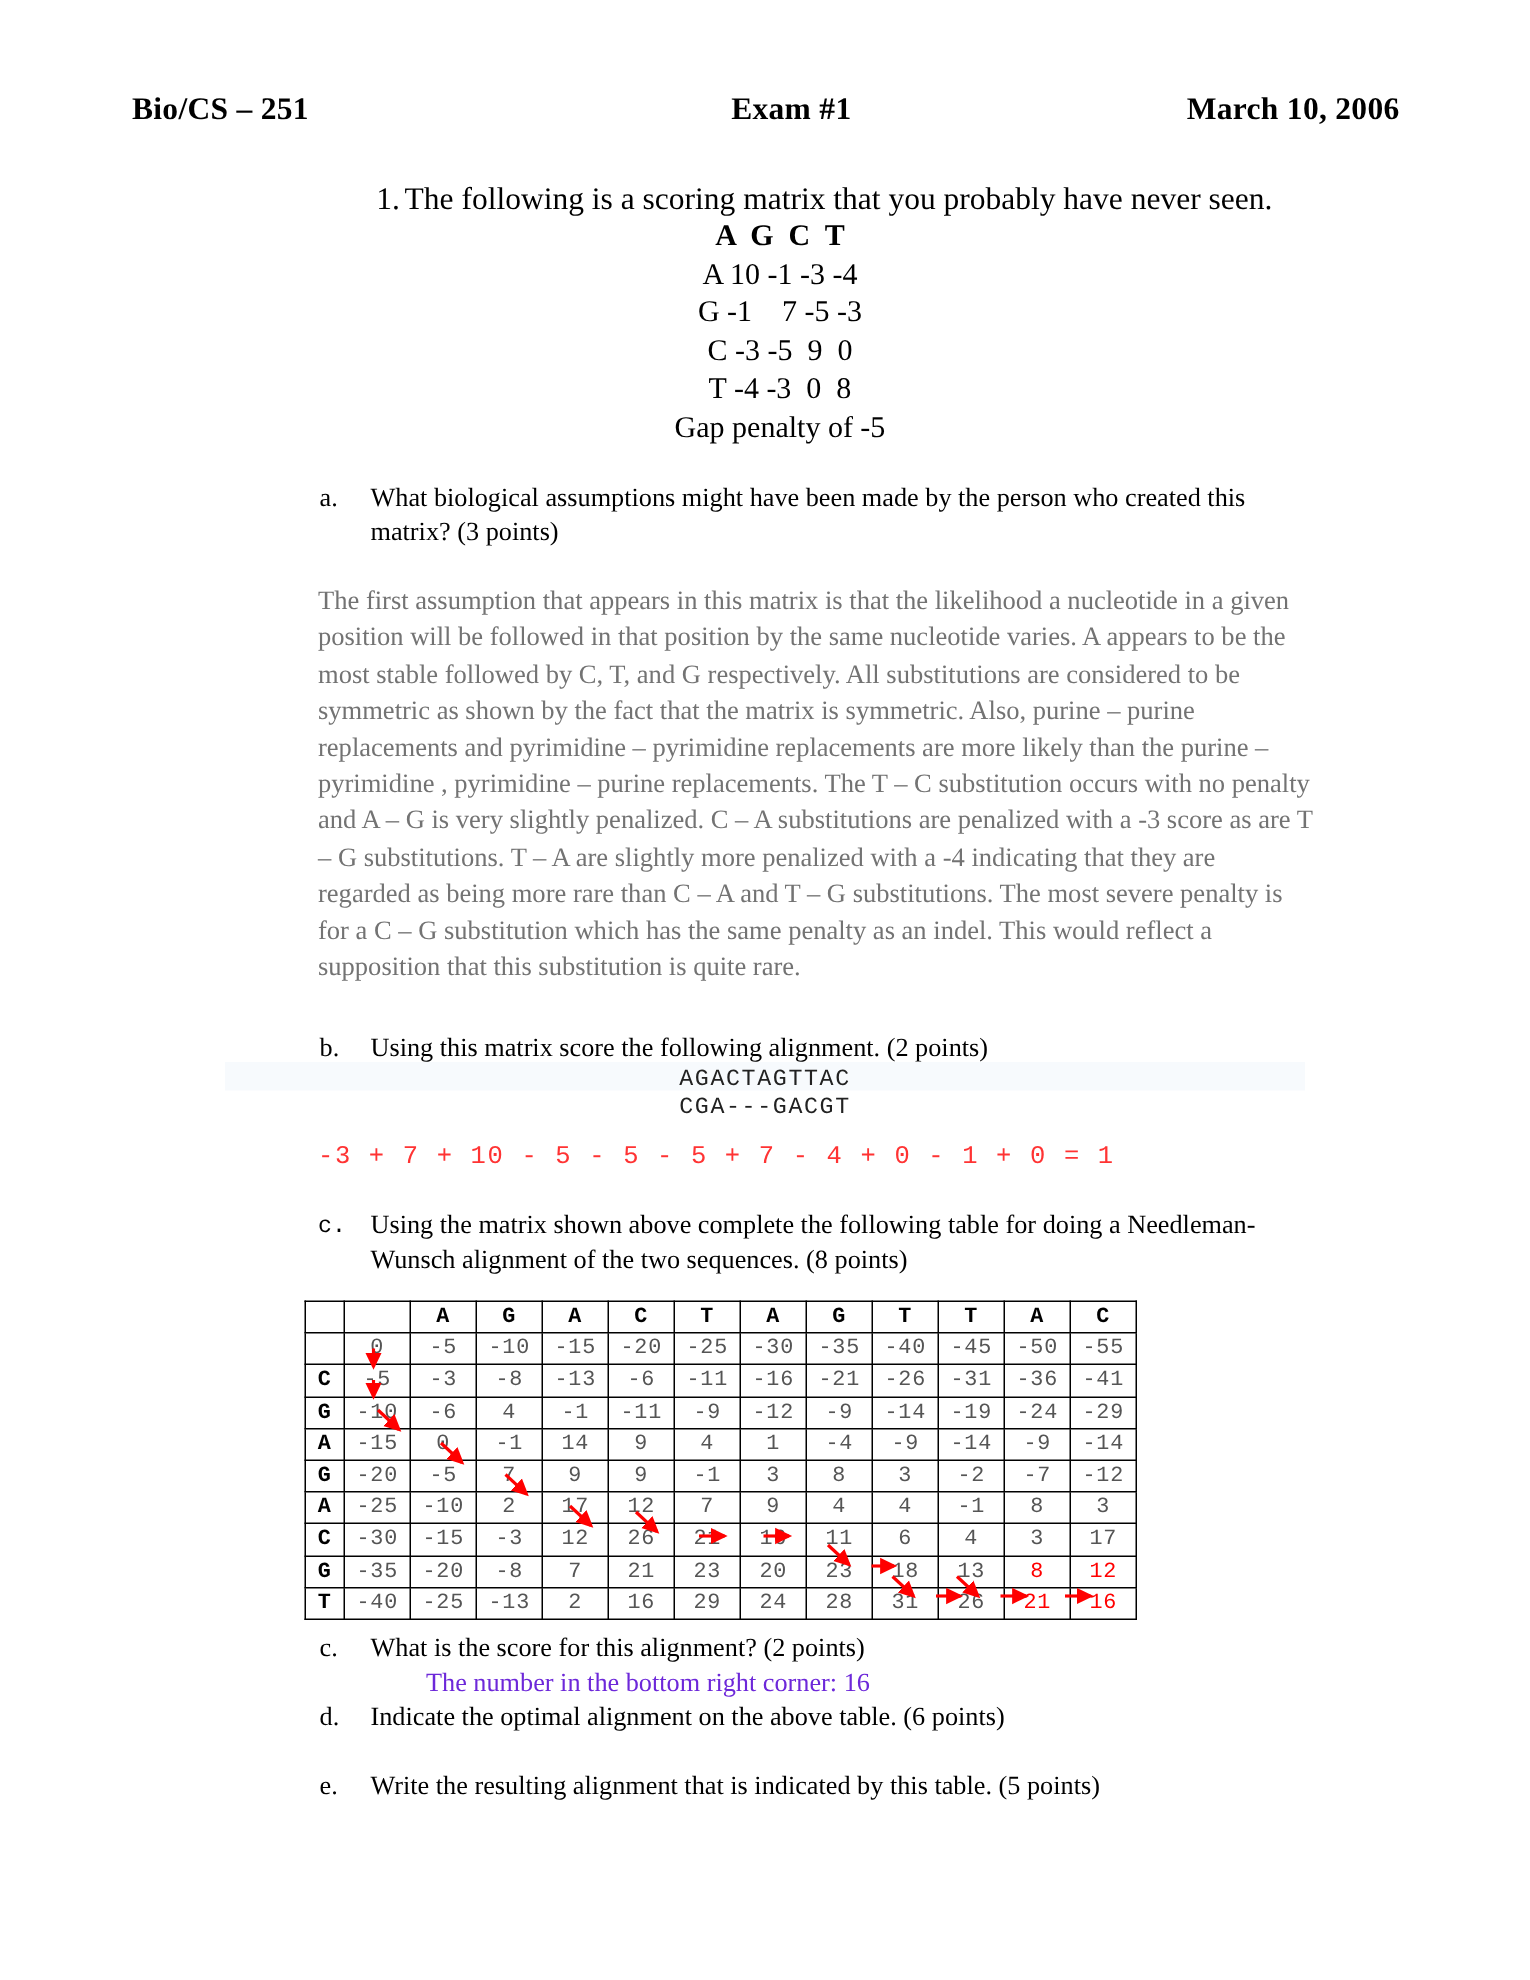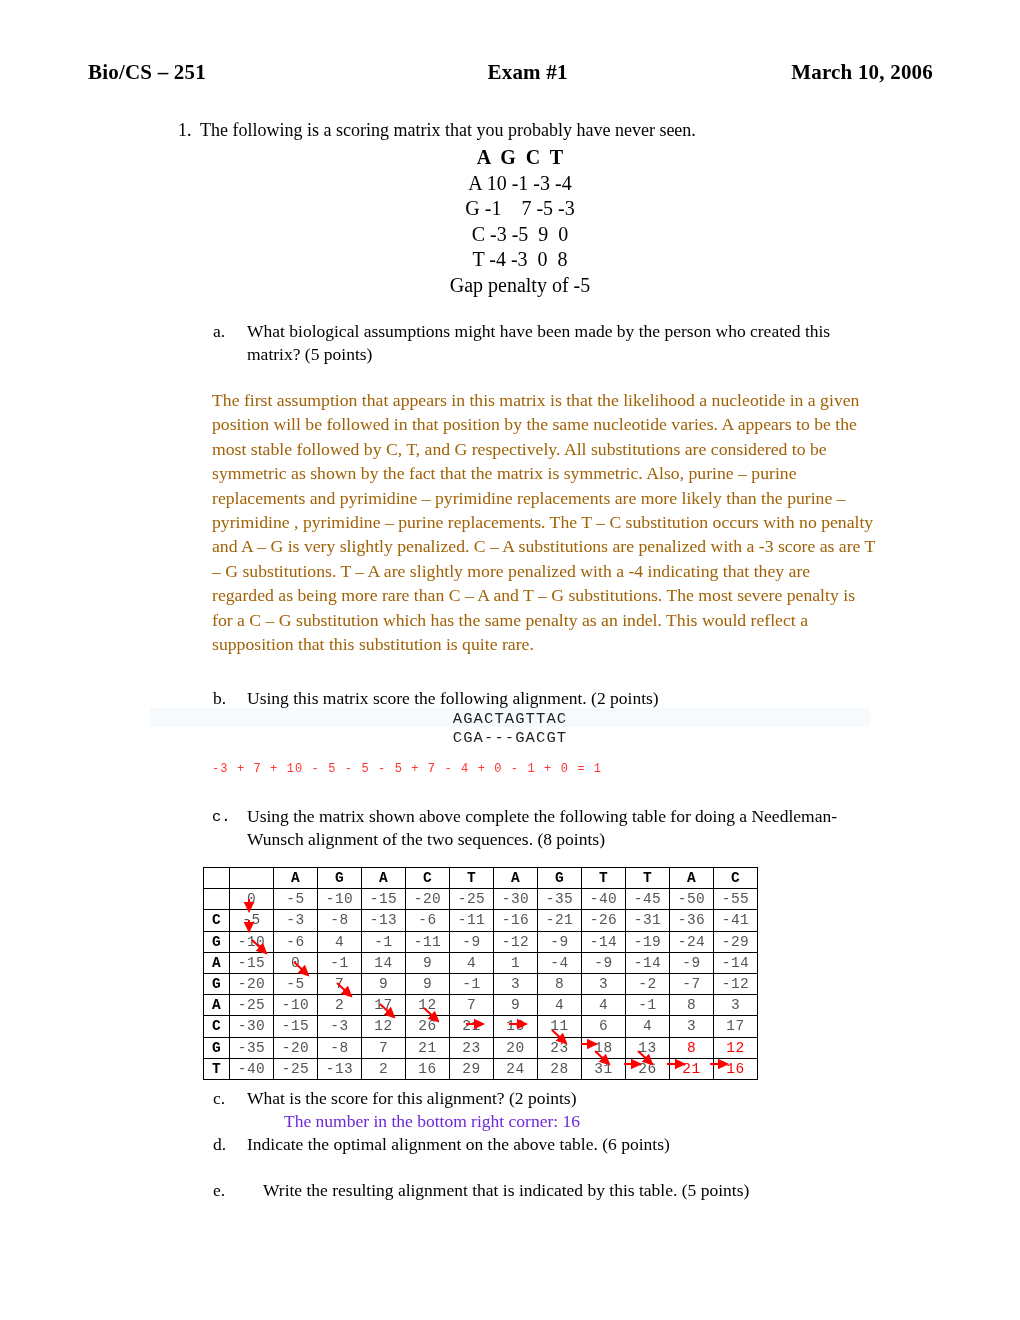--- a/index.html
+++ b/index.html
@@ -18,21 +18,22 @@
     position:absolute; left:88px; top:60px; width:845px;
     display:flex; justify-content:space-between; align-items:baseline;
     font-weight:bold; font-size:21px; letter-spacing:.2px;
   }
   .hdr .mid { margin-left:58px; }
   .hdr .right { }
 
   
   .q1 {
     position:absolute; left:178px; top:120px; width:740px;
-    font-size:18px;
+    font-size:21px;
+    text-align:center;
   }
   .q1-num { display:inline-block; width:22px; }
 
   
   .smx {
     position:absolute; left:330px; top:145px; width:380px;
     font-size:20px; line-height:25.5px; text-align:center;
   }
   .smx .row { white-space:pre; }
   .smx b { font-weight:bold; }
@@ -40,21 +41,21 @@
   
   .pa {
     position:absolute; left:213px; top:320px; width:640px;
     font-size:17.5px; line-height:23px;
   }
   .pa .lbl { position:absolute; left:0px; top:0; }
   .pa .bodytext { margin-left:34px; }
 
   .redpara {
     position:absolute; left:212px; top:388px; width:664px;
-    color:#a16207; font-size:17.7px; line-height:24.4px;
+    color:#737373; font-size:17.7px; line-height:24.4px;
     text-align:left;
   }
 
   
   .pb {
     position:absolute; left:213px; top:688px; width:660px;
     font-size:17.5px;
   }
   .pb .lbl { position:absolute; left:0; top:0; }
   .pb .bodytext { margin-left:34px; }
@@ -66,21 +67,21 @@
   .seqline {
     position:absolute; left:0; width:1020px; text-align:center;
     font-family:"Liberation Mono", monospace; font-size:15.5px;
     letter-spacing:1.1px; color:#222;
   }
   .seq1 { top:710px; }
   .seq2 { top:729px; }
 
   .eq {
     position:absolute; left:212px; top:762px;
-    font-family:"Liberation Mono", monospace; font-size:12px;
+    font-family:"Liberation Mono", monospace; font-size:17px;
     letter-spacing:1.1px; color:#FF3333;
   }
 
   
   .pc {
     position:absolute; left:213px; top:805px; width:650px;
     font-size:17.5px; line-height:23px;
   }
   .pc .lbl {
     position:absolute; left:-1px; top:1px;
@@ -124,21 +125,21 @@
   }
   .qd {
     position:absolute; left:213px; top:1134px; width:640px; font-size:17.5px;
   }
   .qd .lbl { position:absolute; left:0; top:0; }
   .qd .bodytext { margin-left:34px; }
   .qe {
     position:absolute; left:213px; top:1180px; width:640px; font-size:17.5px;
   }
   .qe .lbl { position:absolute; left:0; top:0; }
-  .qe .bodytext { margin-left:50px; }
+  .qe .bodytext { margin-left:34px; }
 </style>
 </head>
 <body>
 
 <div class="page">
 
   <div class="hdr">
     <span>Bio/CS – 251</span>
     <span class="mid">Exam #1</span>
     <span class="right">March 10, 2006</span>
@@ -152,21 +153,21 @@
     <div class="row"><b>A  G  C  T</b></div>
     <div class="row">A 10 -1 -3 -4</div>
     <div class="row">G -1    7 -5 -3</div>
     <div class="row">C -3 -5  9  0</div>
     <div class="row">T -4 -3  0  8</div>
     <div class="row">Gap penalty of -5</div>
   </div>
 
   <div class="pa">
     <span class="lbl">a.</span>
-    <div class="bodytext">What biological assumptions might have been made by the person who created this matrix?  (5 points)</div>
+    <div class="bodytext">What biological assumptions might have been made by the person who created this matrix?  (3 points)</div>
   </div>
 
   <div class="redpara">The first assumption that appears in this matrix is that the likelihood a nucleotide in a given position will be followed in that position by the same nucleotide varies.  A appears to be the most stable followed by C, T, and G respectively.  All substitutions are considered to be symmetric as shown by the fact that the matrix is symmetric.  Also, purine – purine  replacements and pyrimidine – pyrimidine replacements are more likely than the purine – pyrimidine , pyrimidine – purine replacements.  The T – C substitution occurs with no penalty and A – G is very slightly penalized.    C – A substitutions are penalized with a -3 score as are T – G substitutions.  T – A are slightly more penalized with a -4 indicating that they are regarded as being more rare than C – A and T – G substitutions.  The most severe penalty is for a C – G substitution which has the same penalty as an indel.  This would reflect a supposition that this substitution is quite rare.</div>
 
   <div class="pb">
     <span class="lbl">b.</span>
     <div class="bodytext">Using this matrix score the following alignment. (2 points)</div>
   </div>
   <div class="seqband"></div>
   <div class="seqline seq1">AGACTAGTTAC</div>

